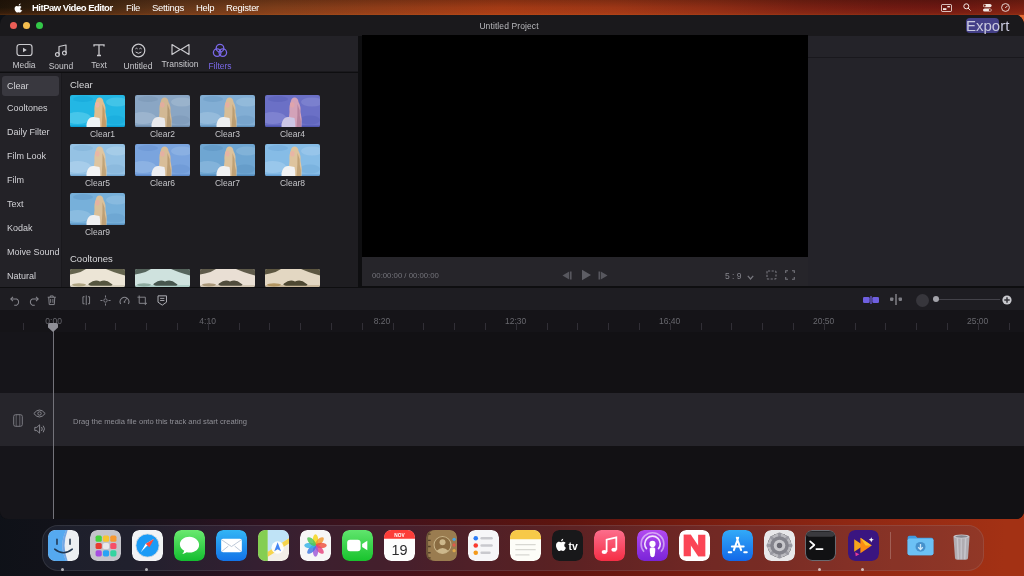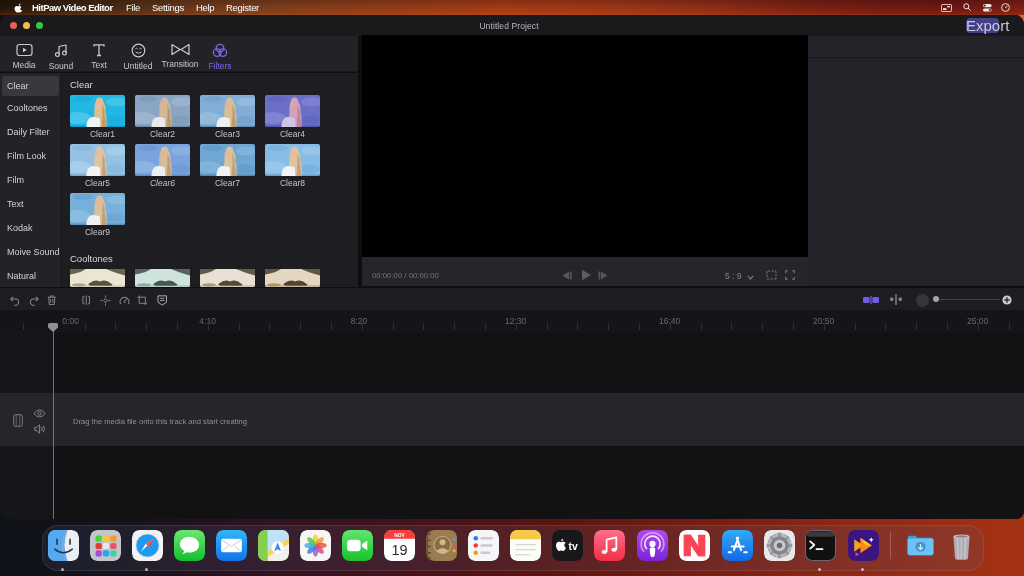--- a/index.html
+++ b/index.html
@@ -210,21 +210,21 @@
         <ellipse cx="47" cy="7" rx="11" ry="4.5" fill="#a8c8ec" opacity="0.35"></ellipse>
         <ellipse cx="13" cy="4" rx="10" ry="3" fill="#5e8aca" opacity="0.35"></ellipse>
         <ellipse cx="45" cy="25" rx="10" ry="4.5" fill="#5e8aca" opacity="0.3"></ellipse>
         <rect y="30.5" width="55" height="1.5" fill="#5e8aca"></rect>
         <path d="M26 6 Q26.5 2.5 29.5 2.5 Q33 2.5 33.5 7 Q36 11 35.5 17 Q37.5 24 36.5 32 L24.5 32 Q23 24 24.5 17 Q24 10 26 6 Z" fill="#d8bd98"></path>
         <path d="M32.5 9 Q35.5 15 34.8 21 Q36.5 26 36 32 L31.5 32 Q32.8 20 32.5 9 Z" fill="#bc9e74"></path>
         <ellipse cx="27.4" cy="9.8" rx="2.2" ry="2.8" fill="#e4b0a2"></ellipse>
         <path d="M17.5 26 Q19.5 21.5 24 22 L29.5 23 Q30.5 27 30.2 32 L16.5 32 Q16.2 28.5 17.5 26 Z" fill="#edeef2"></path>
       </svg>
     </div>
-  <div class="tlabel" style="left:135px;top:163.5px;font-style:italic;">Clear6</div>
+  <div class="tlabel" style="left:135px;top:163.5px;">Clear6</div>
   <div class="thumb" style="left:200px;top:129.5px;">
       <svg width="55" height="32" viewBox="0 0 55 32">
         <rect width="55" height="32" fill="#6fa6d2"></rect>
         <ellipse cx="8" cy="23" rx="13" ry="6" fill="#a2c8e6" opacity="0.4"></ellipse>
         <ellipse cx="47" cy="7" rx="11" ry="4.5" fill="#a2c8e6" opacity="0.35"></ellipse>
         <ellipse cx="13" cy="4" rx="10" ry="3" fill="#5389ba" opacity="0.35"></ellipse>
         <ellipse cx="45" cy="25" rx="10" ry="4.5" fill="#5389ba" opacity="0.3"></ellipse>
         <rect y="30.5" width="55" height="1.5" fill="#5389ba"></rect>
         <path d="M26 6 Q26.5 2.5 29.5 2.5 Q33 2.5 33.5 7 Q36 11 35.5 17 Q37.5 24 36.5 32 L24.5 32 Q23 24 24.5 17 Q24 10 26 6 Z" fill="#dcc29c"></path>
         <path d="M32.5 9 Q35.5 15 34.8 21 Q36.5 26 36 32 L31.5 32 Q32.8 20 32.5 9 Z" fill="#c0a276"></path>
@@ -312,23 +312,23 @@
         <rect y="26" width="55" height="6" fill="#4e4832" opacity="0.35"></rect>
       </svg>
     </div>
   <div id="preview"></div>
   <div id="ctrlbar"></div>
   <div id="rpanel">
       <div class="line"></div>
     </div>
   <div id="tltoolbar"></div>
   <div id="ruler"></div>
-  <div class="rlabel" style="left:53.6px;margin-left:17px;">0:00</div>
+  <div class="rlabel" style="left:53.6px;">0:00</div>
   <div class="rlabel" style="left:207.6px;">4:10</div>
-  <div class="rlabel" style="left:359px;">8:20</div>
+  <div class="rlabel" style="left:382px;">8:20</div>
   <div class="rlabel" style="left:515.6px;">12:30</div>
   <div class="rlabel" style="left:669.6px;">16:40</div>
   <div class="rlabel" style="left:823.6px;">20:50</div>
   <div class="rlabel" style="left:977.6px;text-align:right;">25:00</div>
   <div class="tick" style="left:23.0px;"></div>
   <div class="tick" style="left:53.8px;"></div>
   <div class="tick" style="left:84.6px;"></div>
   <div class="tick" style="left:115.4px;"></div>
   <div class="tick" style="left:146.2px;"></div>
   <div class="tick" style="left:177.0px;"></div>

